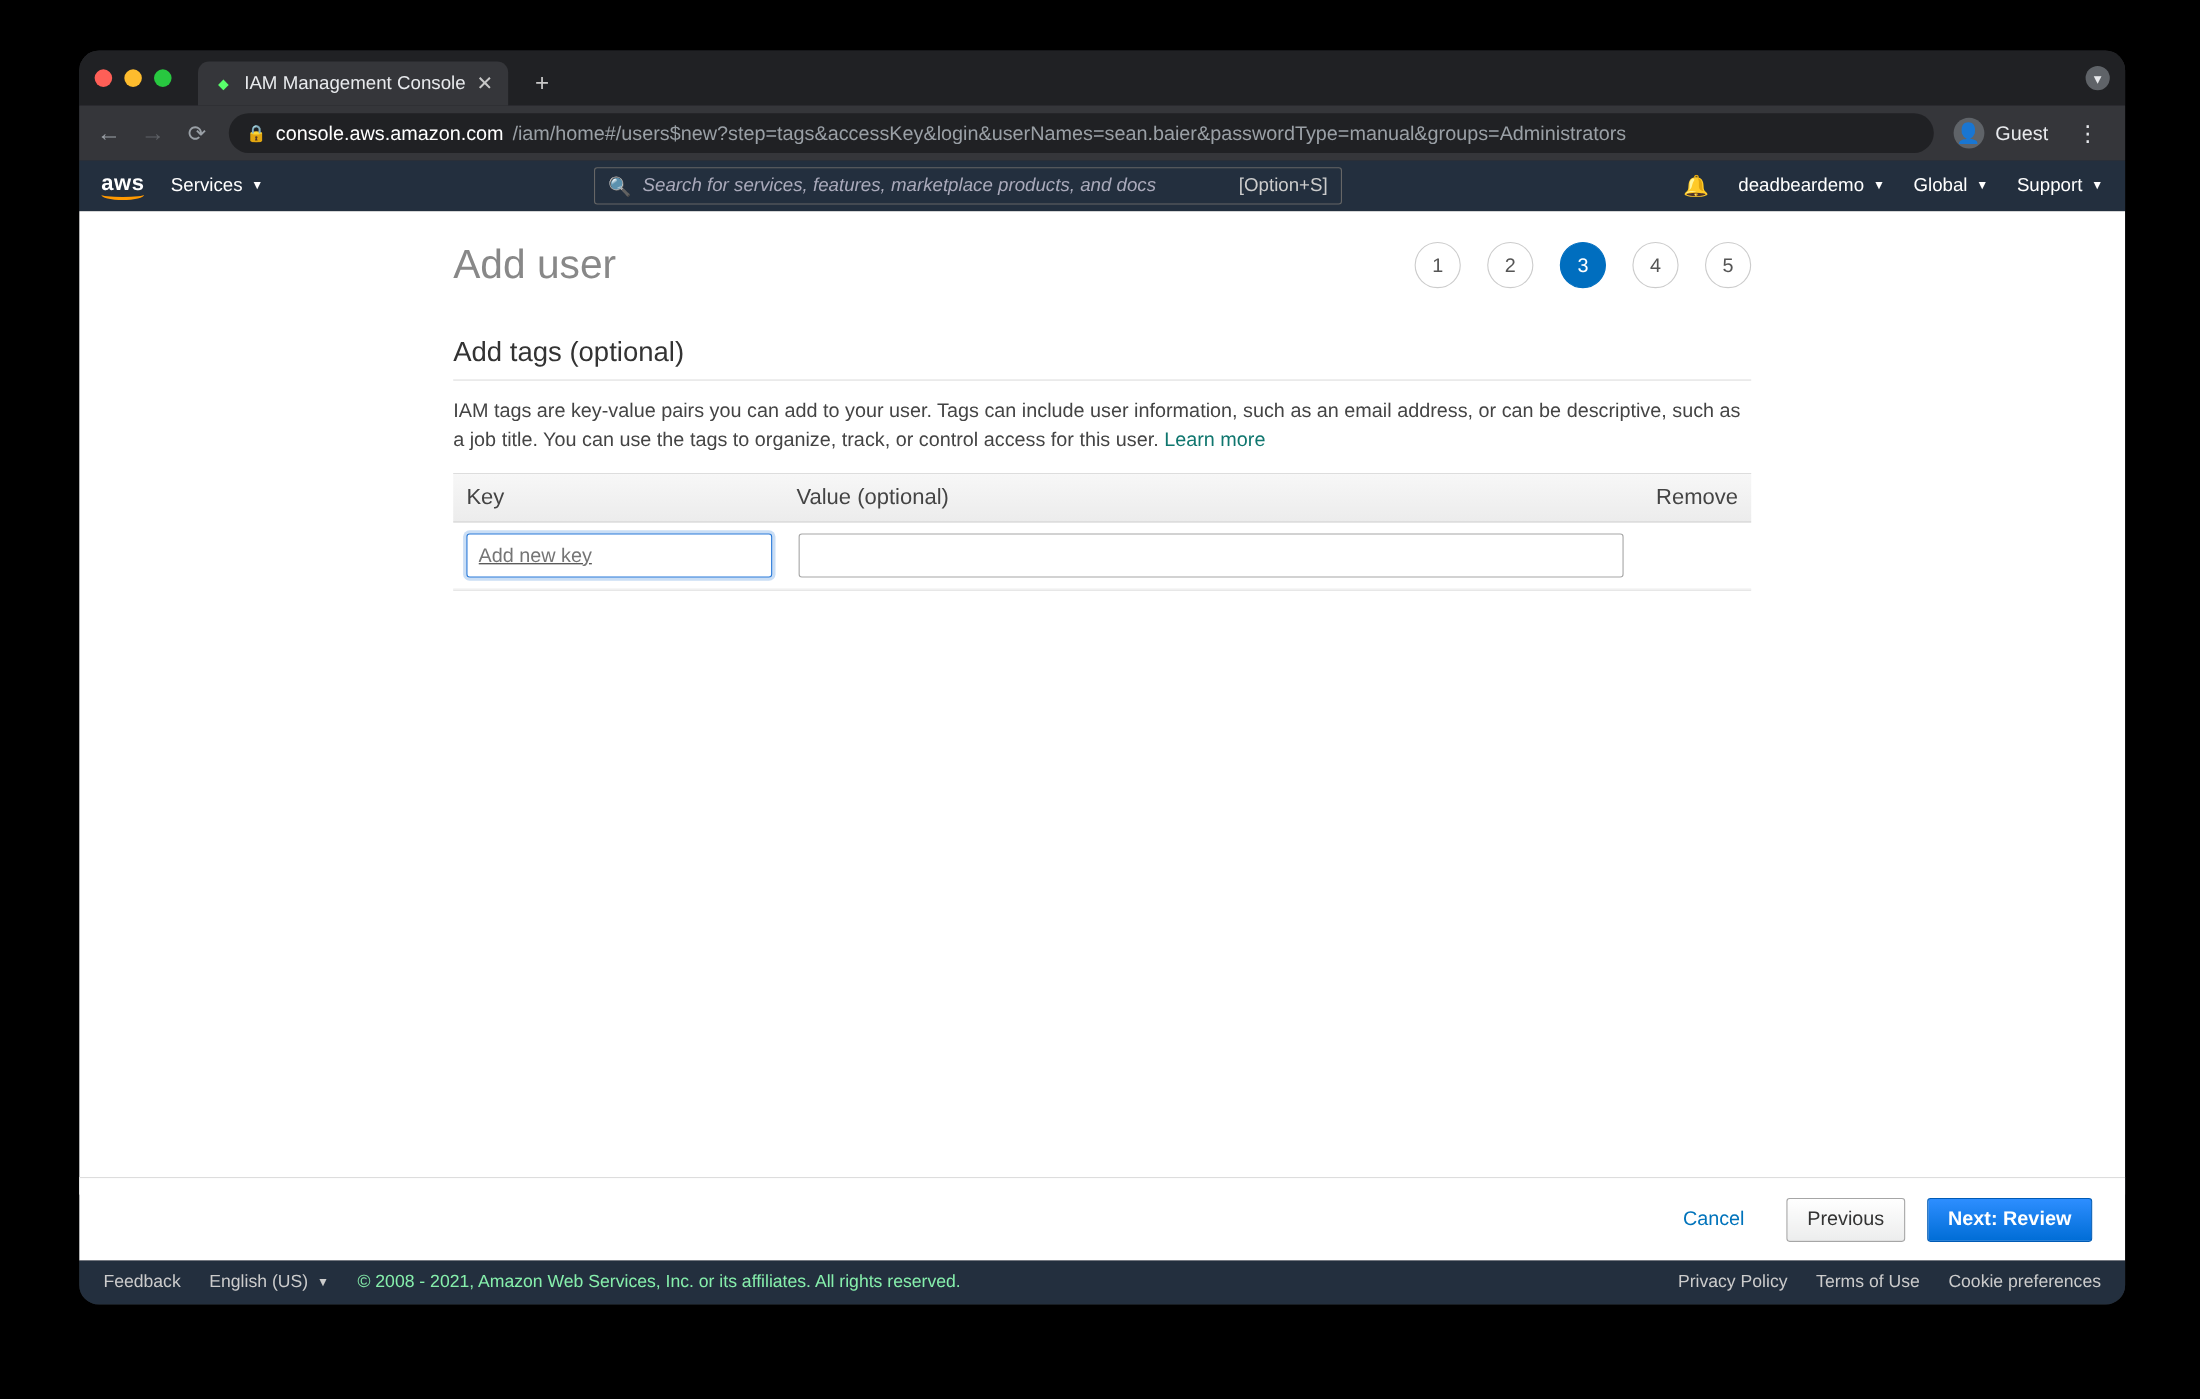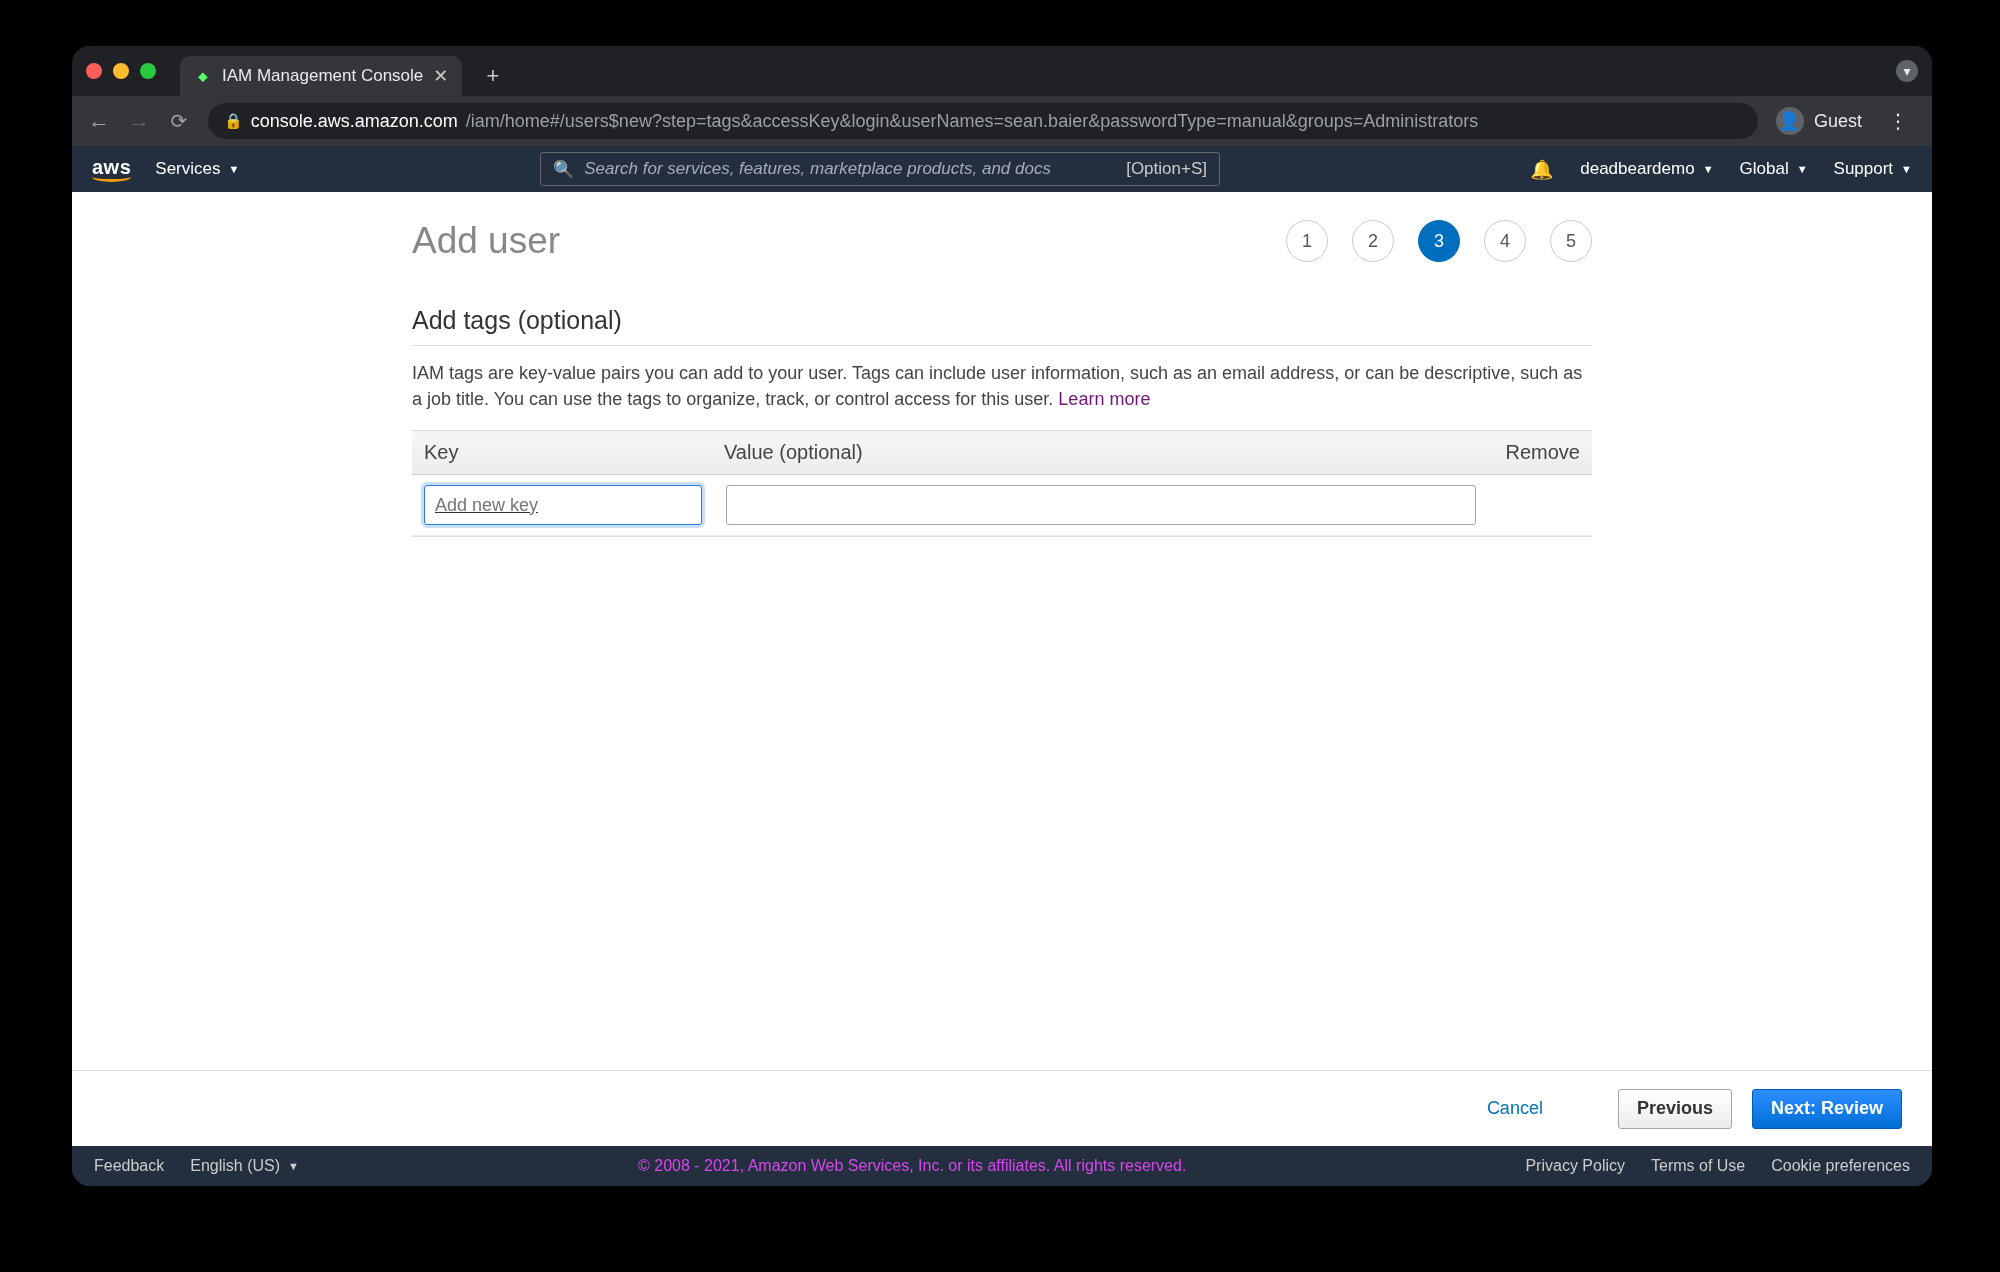--- a/index.html
+++ b/index.html
@@ -49,40 +49,40 @@
   
   .pagewrap { position:absolute; top:146px; bottom:100px; left:0; right:0; background:#fff; overflow:auto;}
   .page { width:1180px; margin:0 auto; padding-top:28px; color:#333;}
   .headrow { display:flex; align-items:center;}
   .h1 { font-size:37px; color:#888; font-weight:400;}
   .wizard { margin-left:auto; display:flex; gap:24px;}
   .step { width:42px; height:42px; border:1px solid #ccc; border-radius:50%; display:flex; align-items:center; justify-content:center; font-size:18px; color:#555; background:#fff;}
   .step.active { background:#006ebf; border-color:#006ebf; color:#fff;}
   .h2 { font-size:25px; color:#333; font-weight:400; margin-top:44px; padding-bottom:10px; border-bottom:1px solid #ddd;}
   .desc { font-size:18px; color:#444; line-height:1.45; margin-top:14px;}
-  .desc a { color:#701a75; text-decoration:none;text-align:center;}
+  .desc a { color:#0f766e; text-decoration:none;text-align:center;}
   .tagtable { margin-top:18px; border:1px solid #ddd; border-left:none; border-right:none;}
   .thead { display:flex; background:linear-gradient(#f7f7f7,#ececec); border-bottom:1px solid #ccc; padding:10px 12px; font-weight:400; color:#444; font-size:20px;}
   .thead .ck{width:300px} .thead .cv{flex:1} .thead .cr{width:110px; text-align:right;}
   .trow { display:flex; padding:10px 12px; gap:24px; border-bottom:1px solid #eee; align-items:center;}
   .trow input { height:40px; border:1px solid #a6a6a6; border-radius:3px; padding:0 10px; font-size:18px; color:#333;}
   .trow .ik { width:278px; border:1px solid #2b7bd9; box-shadow:0 0 0 3px rgba(43,123,217,.25);text-decoration:underline;}
   .trow .iv { flex:1; max-width:750px;}
   .tagnote { font-size:18px; color:#444; margin-top:16px;}
 
   
   .actionbar { position:absolute; left:0; right:0; bottom:40px; height:76px; background:#fff; border-top:1px solid #ddd; display:flex; align-items:center; justify-content:flex-end; padding:0 30px; gap:20px;}
   .btn { height:40px; padding:0 18px; border-radius:3px; font-size:18px; display:flex; align-items:center; justify-content:center; cursor:pointer;}
   .btn.link { color:#0073bb; background:none;}
-  .btn.sec { background:linear-gradient(#ffffff,#eceded); border:1px solid #a6a6a6; color:#333; font-weight:700;margin-left:37px;}
+  .btn.sec { background:linear-gradient(#ffffff,#eceded); border:1px solid #a6a6a6; color:#333; font-weight:400;}
   .btn.pri { background:linear-gradient(#2d8eff,#006dd6); border:1px solid #005bb5; color:#fff; font-weight:600;}
 
   
   .awsfooter { position:absolute; left:0; right:0; bottom:0; height:40px; background:#232f3e; color:#ccc; display:flex; align-items:center; padding:0 22px; font-size:16px; gap:26px;}
-  .awsfooter .sp { flex:1; text-align:center; color:#d946ef;}
+  .awsfooter .sp { flex:1; text-align:left; color:#86efac;}
   .awsfooter a { color:#ccc; text-decoration:none;}
 </style>
 </head>
 <body>
 
 <div class="stage">
   <div class="window">
 
     <div class="tabbar">
       <div class="traffic">

